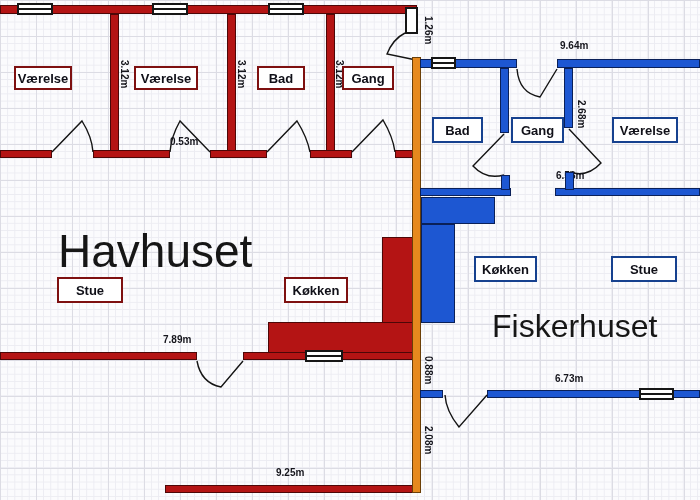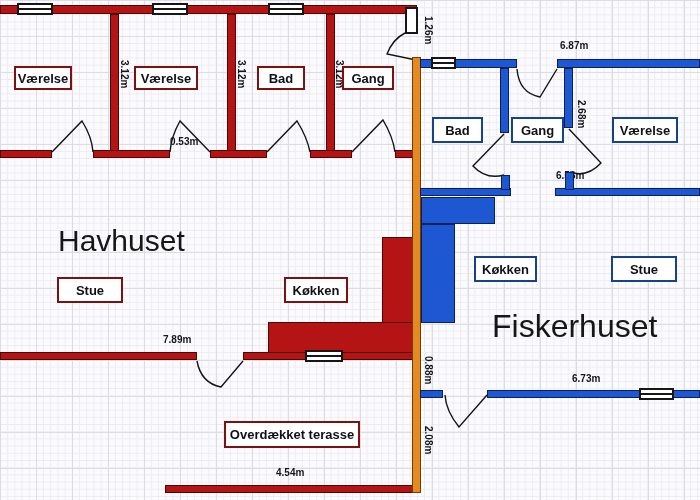--- a/index.html
+++ b/index.html
@@ -21,21 +21,21 @@
   .win::after{content:"";position:absolute;left:-1px;right:-1px;top:50%;margin-top:-1px;height:2px;background:#161616}
   .leaf{position:absolute;background:#fff;border:2px solid #161616;box-sizing:border-box;z-index:4}
   .box{position:absolute;background:#fff;display:flex;align-items:center;justify-content:center;
        font-weight:700;font-size:13px;color:#101018;z-index:5;box-sizing:border-box;white-space:nowrap}
   .box.r{border:2px solid #7e1010}
   .box.b{border:2px solid #16418f}
   .box.b2{border:3px solid #16418f}
   .dim{position:absolute;font-size:10px;font-weight:700;color:#15151c;z-index:2;white-space:nowrap}
   .vdim{writing-mode:vertical-rl}
   .title{position:absolute;color:#161616;z-index:5;font-weight:400}
-  #title-hav{left:58px;top:224px;font-size:30px}
+  #title-hav{left:58px;top:224px;font-size:46px}
   #title-fisk{left:492px;top:308px;font-size:32px}
   svg.arcs{position:absolute;left:0;top:0;z-index:2}
   svg.arcs path{fill:none;stroke:#141414;stroke-width:1.4}
 </style>
 </head>
 <body>
 
 <div id="plan">
 
   <svg class="arcs" width="700" height="500">
@@ -92,35 +92,34 @@
 
   <div class="title" id="title-hav">Havhuset</div>
   <div class="title" id="title-fisk">Fiskerhuset</div>
 
   <div class="box r" style="left:14px;top:66px;width:58px;height:24px">Værelse</div>
   <div class="box r" style="left:134px;top:66px;width:64px;height:24px">Værelse</div>
   <div class="box r" style="left:257px;top:66px;width:48px;height:24px">Bad</div>
   <div class="box r" style="left:342px;top:66px;width:52px;height:24px">Gang</div>
   <div class="box r" style="left:57px;top:277px;width:66px;height:26px">Stue</div>
   <div class="box r" style="left:284px;top:277px;width:64px;height:26px">Køkken</div>
-  <div class="box r" style="left:224px;top:421px;width:136px;height:27px">Overdækket terasse</div>
 
   <div class="box b" style="left:432px;top:117px;width:51px;height:26px">Bad</div>
   <div class="box b" style="left:511px;top:117px;width:53px;height:26px">Gang</div>
   <div class="box b" style="left:612px;top:117px;width:66px;height:26px">Værelse</div>
   <div class="box b" style="left:474px;top:256px;width:63px;height:26px">Køkken</div>
   <div class="box b" style="left:611px;top:256px;width:66px;height:26px">Stue</div>
 
   <div class="dim vdim" style="left:119px;top:60px">3.12m</div>
   <div class="dim vdim" style="left:236px;top:60px">3.12m</div>
   <div class="dim vdim" style="left:334px;top:60px">3.12m</div>
   <div class="dim" style="left:170px;top:136px">0.53m</div>
   <div class="dim" style="left:163px;top:334px">7.89m</div>
-  <div class="dim" style="left:276px;top:467px">4.54m</div>
+  <div class="dim" style="left:276px;top:467px">9.25m</div>
   <div class="dim vdim" style="left:423px;top:16px">1.26m</div>
-  <div class="dim" style="left:560px;top:40px">6.87m</div>
+  <div class="dim" style="left:560px;top:40px">9.64m</div>
   <div class="dim vdim" style="left:576px;top:100px">2.68m</div>
   <div class="dim" style="left:556px;top:170px">6.56m</div>
   <div class="dim vdim" style="left:423px;top:356px">0.88m</div>
   <div class="dim vdim" style="left:423px;top:426px">2.08m</div>
-  <div class="dim" style="left:572px;top:373px">6.73m</div>
+  <div class="dim" style="left:555px;top:373px">6.73m</div>
 
 </div>
 
 </body></html>

